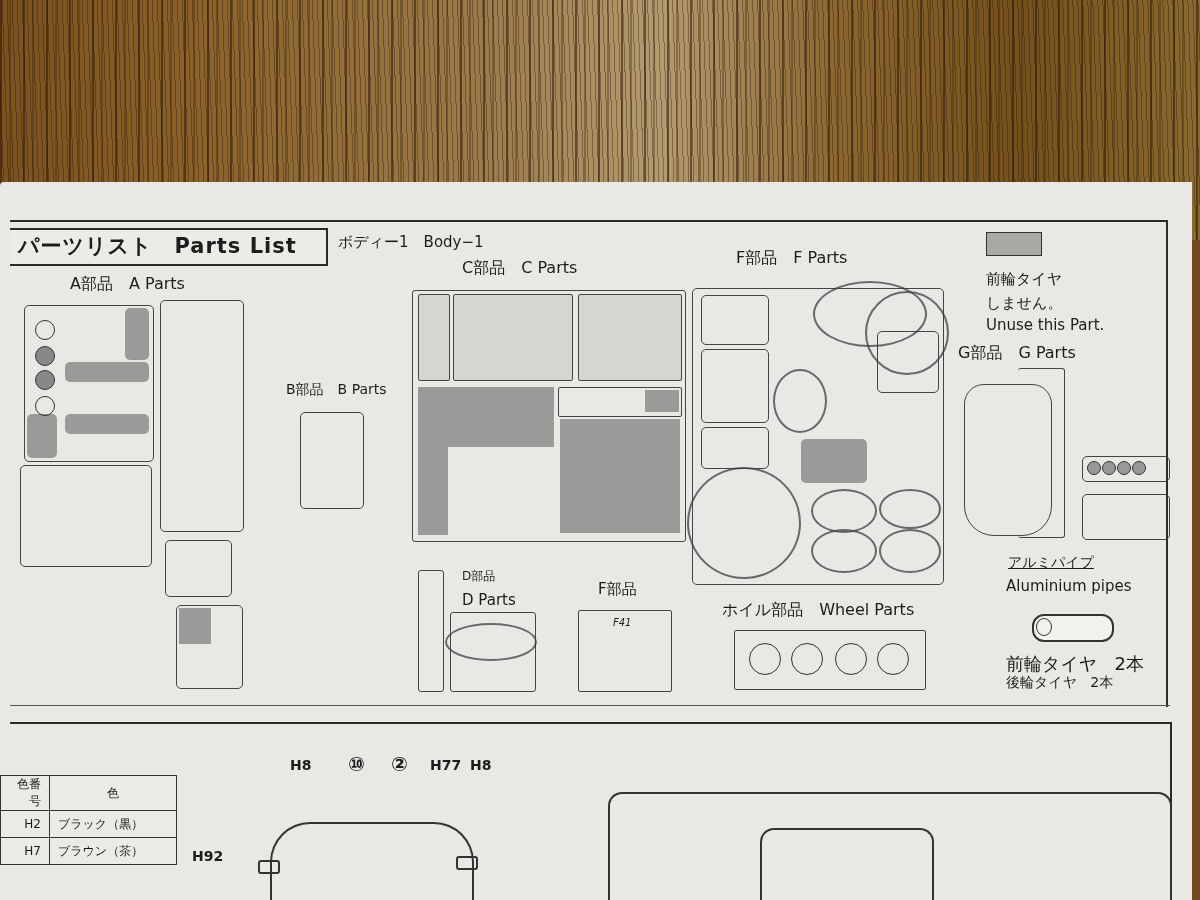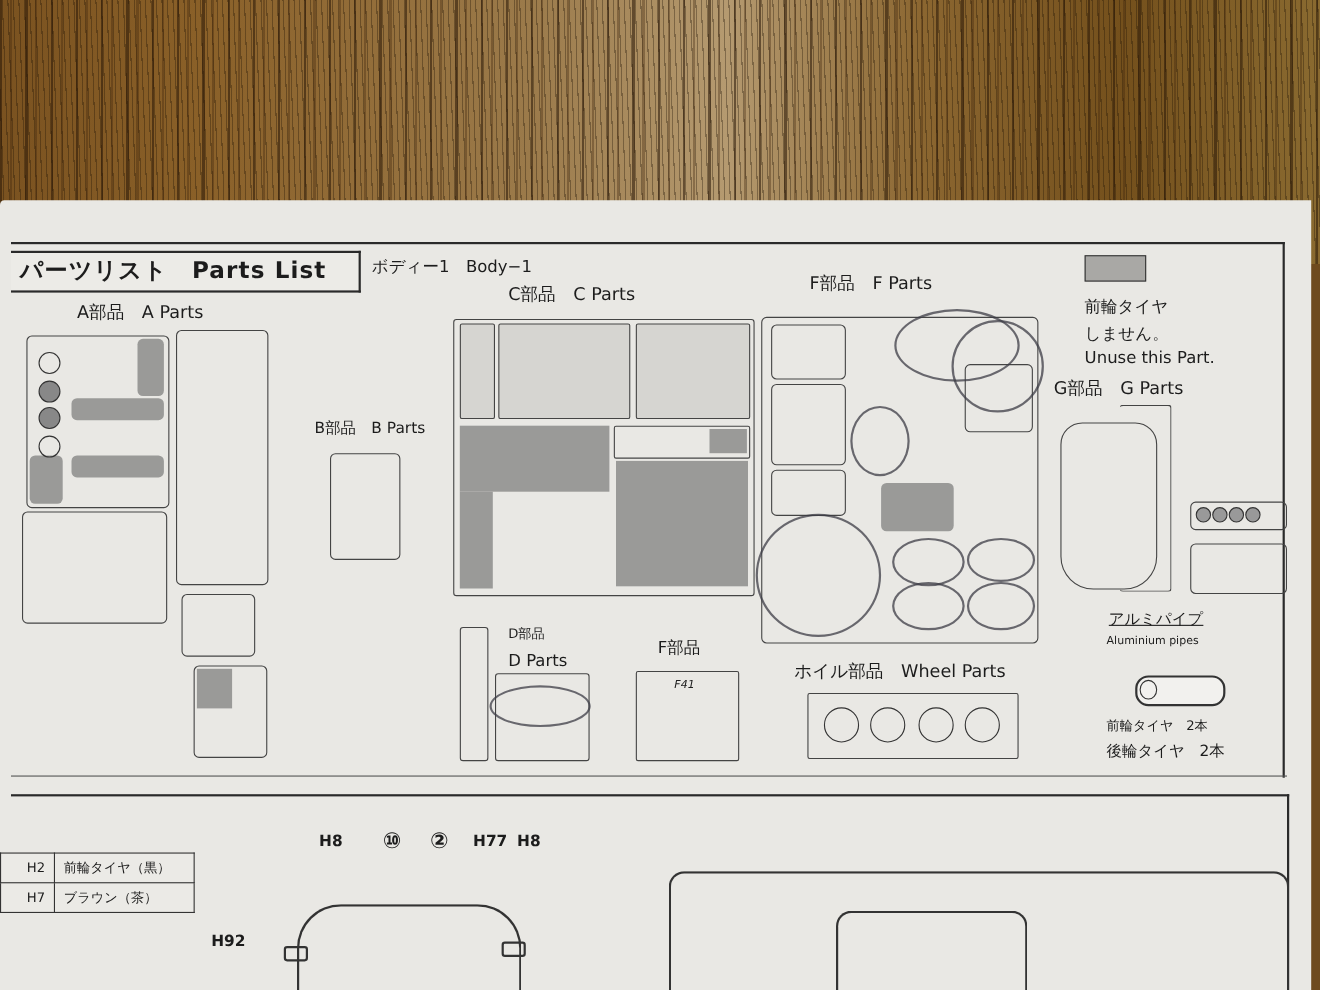--- a/index.html
+++ b/index.html
@@ -129,37 +129,41 @@
 <div class="box" style="left:1018px;top:368px;width:46px;height:168px;border-radius:3px;border-left:none;"></div>
 <div class="box" style="left:1082px;top:456px;width:86px;height:24px;">
   <div class="circle" style="left:4px;top:4px;width:12px;height:12px;background:#999;"></div>
   <div class="circle" style="left:19px;top:4px;width:12px;height:12px;background:#999;"></div>
   <div class="circle" style="left:34px;top:4px;width:12px;height:12px;background:#999;"></div>
   <div class="circle" style="left:49px;top:4px;width:12px;height:12px;background:#999;"></div>
 </div>
 <div class="box" style="left:1082px;top:494px;width:86px;height:44px;"></div>
 
 <div class="lbl" style="left:1008px;top:554px;font-size:14px;text-decoration:underline;">アルミパイプ</div>
-<div class="lbl" style="left:1006px;top:577px;font-size:10px;">Aluminium pipes</div>
+<div class="lbl" style="left:1006px;top:577px;font-size:15px;">Aluminium pipes</div>
 <div class="tire"></div>
-<div class="lbl" style="left:1006px;top:652px;font-size:12px;">
+<div class="lbl" style="left:1006px;top:652px;font-size:18px;">
   <span>前輪タイヤ</span>&nbsp;&nbsp;&nbsp;<span>2本</span>
 </div>
 <div class="lbl" style="left:1006px;top:674px;font-size:14px;">
   <span>後輪タイヤ</span>&nbsp;&nbsp;&nbsp;<span>2本</span>
 </div>
 
 <div class="divider"></div>
 <div class="lower-frame"></div>
 
 <table class="colors">
   <tbody>
+      <tr>
+    <td class="code">色番号</td>
+    <td class="name" style="text-align:center;">色</td>
+  </tr>
   <tr>
     <td class="code">H2</td>
-    <td class="name">前輪タイヤ（黒）</td>
+    <td class="name">ブラック（黒）</td>
   </tr>
   <tr>
     <td class="code">H7</td>
     <td class="name">ブラウン（茶）</td>
   </tr>
 </tbody>
   </table>
 
 <div class="callout" style="left:290px;top:757px;">H8</div>
 <div class="callout" style="left:348px;top:752px;font-size:20px;">⑩</div>

